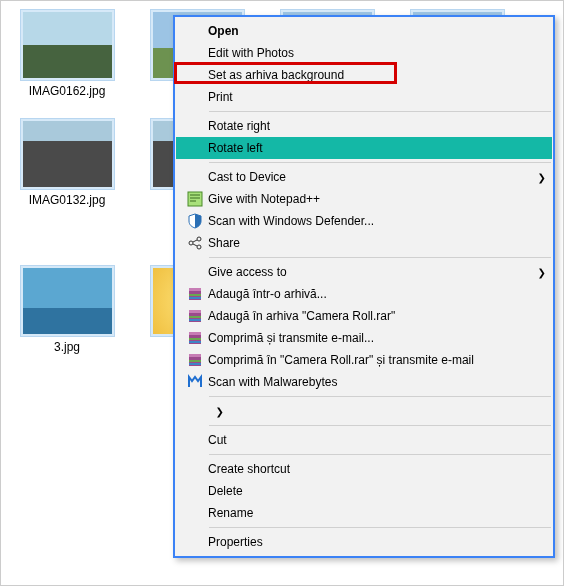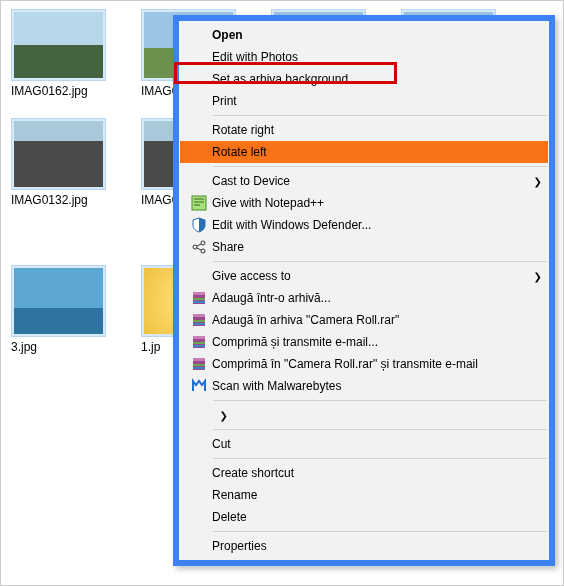--- a/index.html
+++ b/index.html
@@ -20,21 +20,21 @@
     padding: 8px 0 0 10px;
     display: flex;
     flex-wrap: wrap;
     align-content: flex-start;
     gap: 20px 18px;
   }
   .thumb {
     width: 112px;
     display: flex;
     flex-direction: column;
-    align-items: flex-start;
+    align-items: center;
   }
   .thumb .frame {
     width: 95px;
     height: 72px;
     border: 1px solid #b8d6f0;
     background: #d6e9f8;
     padding: 2px;
     display: flex;
     align-items: center;
     justify-content: center;
@@ -61,35 +61,35 @@
     max-width: 100%;
   }
 
   
   .context-menu {
     position: absolute;
     left: 172px;
     top: 14px;
     width: 382px;
     background: #f2f2f2;
-    border: 6px solid #3b82f6;
+    border: 2px solid #3b82f6;
     box-shadow: 3px 3px 6px rgba(0,0,0,0.25);
     padding: 3px 1px;
     font-size: 12px;
     z-index: 100;
   }
   .menu-item {
     display: flex;
     align-items: center;
     height: 22px;
     padding: 0 6px 0 6px;
     cursor: default;
     position: relative;
   }
-  .menu-item.hovered { background: #f97316; }
+  .menu-item.hovered { background: #14b8a6; }
   .menu-item .icon-slot {
     width: 26px;
     display: flex;
     align-items: center;
     justify-content: center;
     flex-shrink: 0;
   }
   .menu-item .label {
     flex: 1;
     white-space: nowrap;
@@ -230,21 +230,21 @@
     </span>
     <span class="label">Give with Notepad++</span>
   </div>
   <div class="menu-item">
     <span class="icon-slot">
       <svg class="ico" viewBox="0 0 16 16">
           <path d="M8 1l6 2v5c0 4-3 6-6 7-3-1-6-3-6-7V3z" fill="#fff" stroke="#2a6fb5"></path>
           <path d="M8 1l6 2v5c0 4-3 6-6 7V1z" fill="#2a6fb5"></path>
         </svg>
     </span>
-    <span class="label">Edit with Windows Defender...</span>
+    <span class="label">Scan with Windows Defender...</span>
   </div>
   <div class="menu-item">
     <span class="icon-slot">
       <svg class="ico" viewBox="0 0 16 16">
           <circle cx="4" cy="8" r="2" fill="none" stroke="#333"></circle>
           <circle cx="12" cy="4" r="2" fill="none" stroke="#333"></circle>
           <circle cx="12" cy="12" r="2" fill="none" stroke="#333"></circle>
           <path d="M6 7l4-2M6 9l4 2" stroke="#333"></path>
         </svg>
     </span>
@@ -326,26 +326,26 @@
   </div>
 
   <div class="separator"></div>
 
   <div class="menu-item">
     <span class="icon-slot"></span>
     <span class="label">Create shortcut</span>
   </div>
   <div class="menu-item">
     <span class="icon-slot"></span>
+    <span class="label">Delete</span>
+  </div>
+  <div class="menu-item">
+    <span class="icon-slot"></span>
     <span class="label">Rename</span>
   </div>
-  <div class="menu-item">
-    <span class="icon-slot"></span>
-    <span class="label">Delete</span>
-  </div>
 
   <div class="separator"></div>
 
   <div class="menu-item">
     <span class="icon-slot"></span>
     <span class="label">Properties</span>
   </div>
 
 </div>
 

